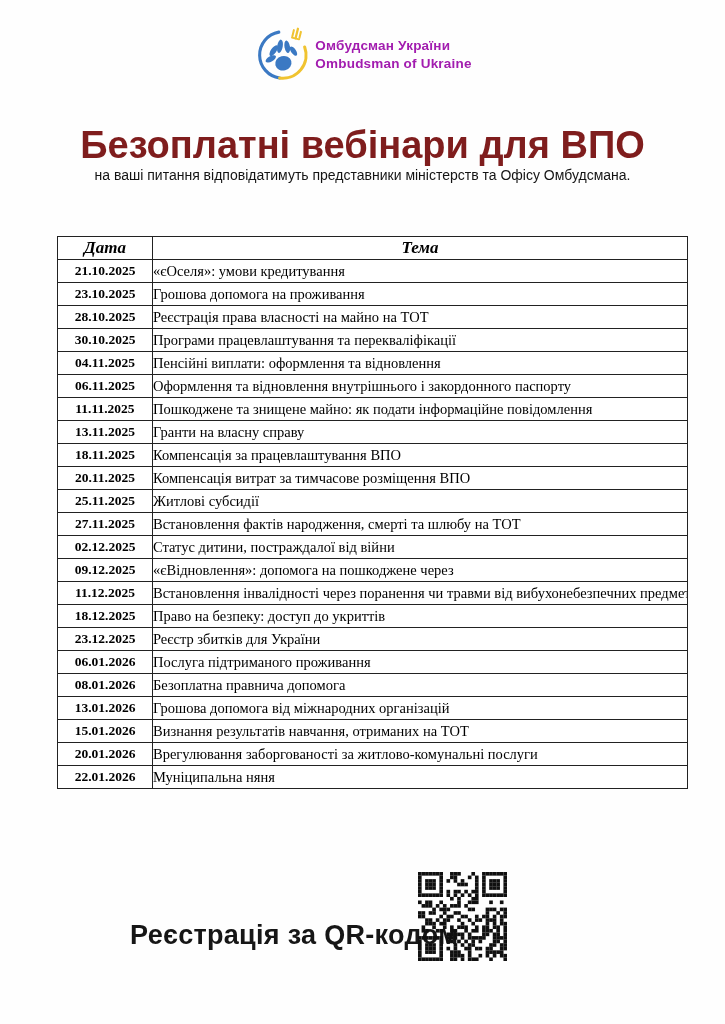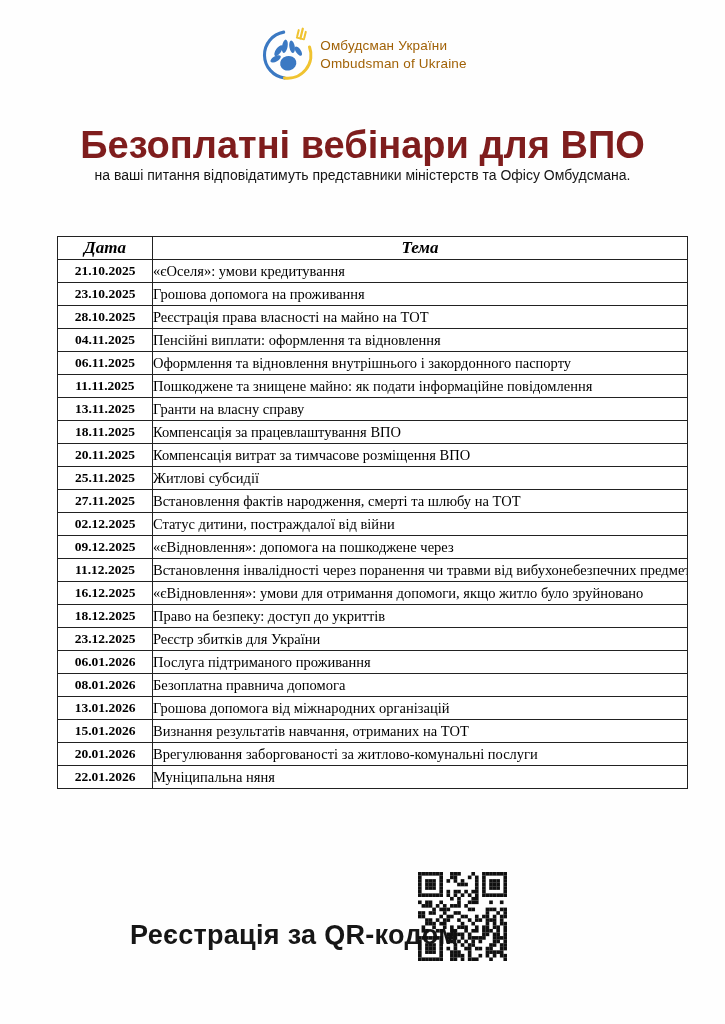--- a/index.html
+++ b/index.html
@@ -18,24 +18,24 @@
   .logo {
     position: absolute;
     top: 26px; left: 50%;
     transform: translateX(-50%);
     display: flex;
     align-items: center;
   }
   .logo-icon { width: 58px; height: 58px; }
   .logo-text {
     margin-left: 4px;
-    font-weight: 400;
+    font-weight: 700;
     font-size: 13.5px;
     line-height: 1.32;
-    color: #a16207;
+    color: #a21caf;
     letter-spacing: 0.2px;
   }
 
   
   .title {
     position: absolute;
     top: 124px; left: 0;
     width: 100%;
     text-align: center;
     font-size: 38px;
@@ -162,20 +162,24 @@
         </tr>
         <tr>
           <td class="date-cell">23.10.2025</td>
           <td class="topic-cell">Грошова допомога на проживання</td>
         </tr>
         <tr>
           <td class="date-cell">28.10.2025</td>
           <td class="topic-cell">Реєстрація права власності на майно на ТОТ</td>
         </tr>
         <tr>
+          <td class="date-cell">30.10.2025</td>
+          <td class="topic-cell">Програми працевлаштування та перекваліфікації</td>
+        </tr>
+        <tr>
           <td class="date-cell">04.11.2025</td>
           <td class="topic-cell">Пенсійні виплати: оформлення та відновлення</td>
         </tr>
         <tr>
           <td class="date-cell">06.11.2025</td>
           <td class="topic-cell">Оформлення та відновлення внутрішнього і закордонного паспорту</td>
         </tr>
         <tr>
           <td class="date-cell">11.11.2025</td>
           <td class="topic-cell">Пошкоджене та знищене майно: як подати інформаційне повідомлення</td>
@@ -204,24 +208,20 @@
           <td class="date-cell">02.12.2025</td>
           <td class="topic-cell">Статус дитини, постраждалої від війни</td>
         </tr>
         <tr>
           <td class="date-cell">09.12.2025</td>
           <td class="topic-cell">«єВідновлення»: допомога на пошкоджене через</td>
         </tr>
         <tr>
           <td class="date-cell">11.12.2025</td>
           <td class="topic-cell">Встановлення інвалідності через поранення чи травми від вибухонебезпечних предметів</td>
-        </tr>
-        <tr>
-          <td class="date-cell">16.12.2025</td>
-          <td class="topic-cell">«єВідновлення»: умови для отримання допомоги, якщо житло було зруйновано</td>
         </tr>
         <tr>
           <td class="date-cell">18.12.2025</td>
           <td class="topic-cell">Право на безпеку: доступ до укриттів</td>
         </tr>
         <tr>
           <td class="date-cell">23.12.2025</td>
           <td class="topic-cell">Реєстр збитків для України</td>
         </tr>
         <tr>

